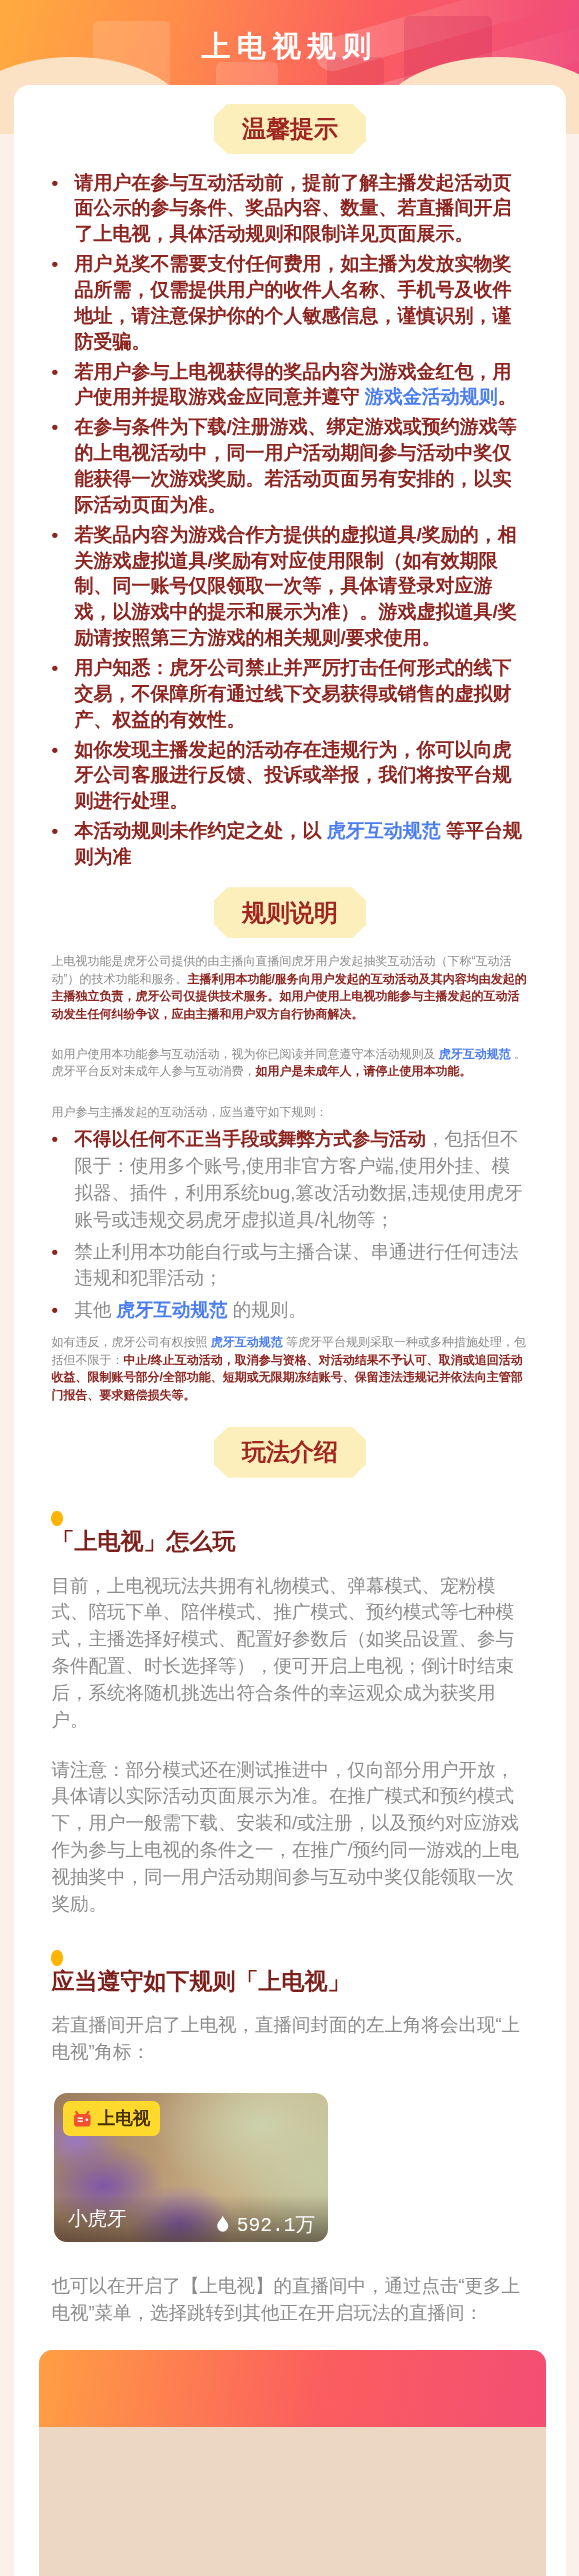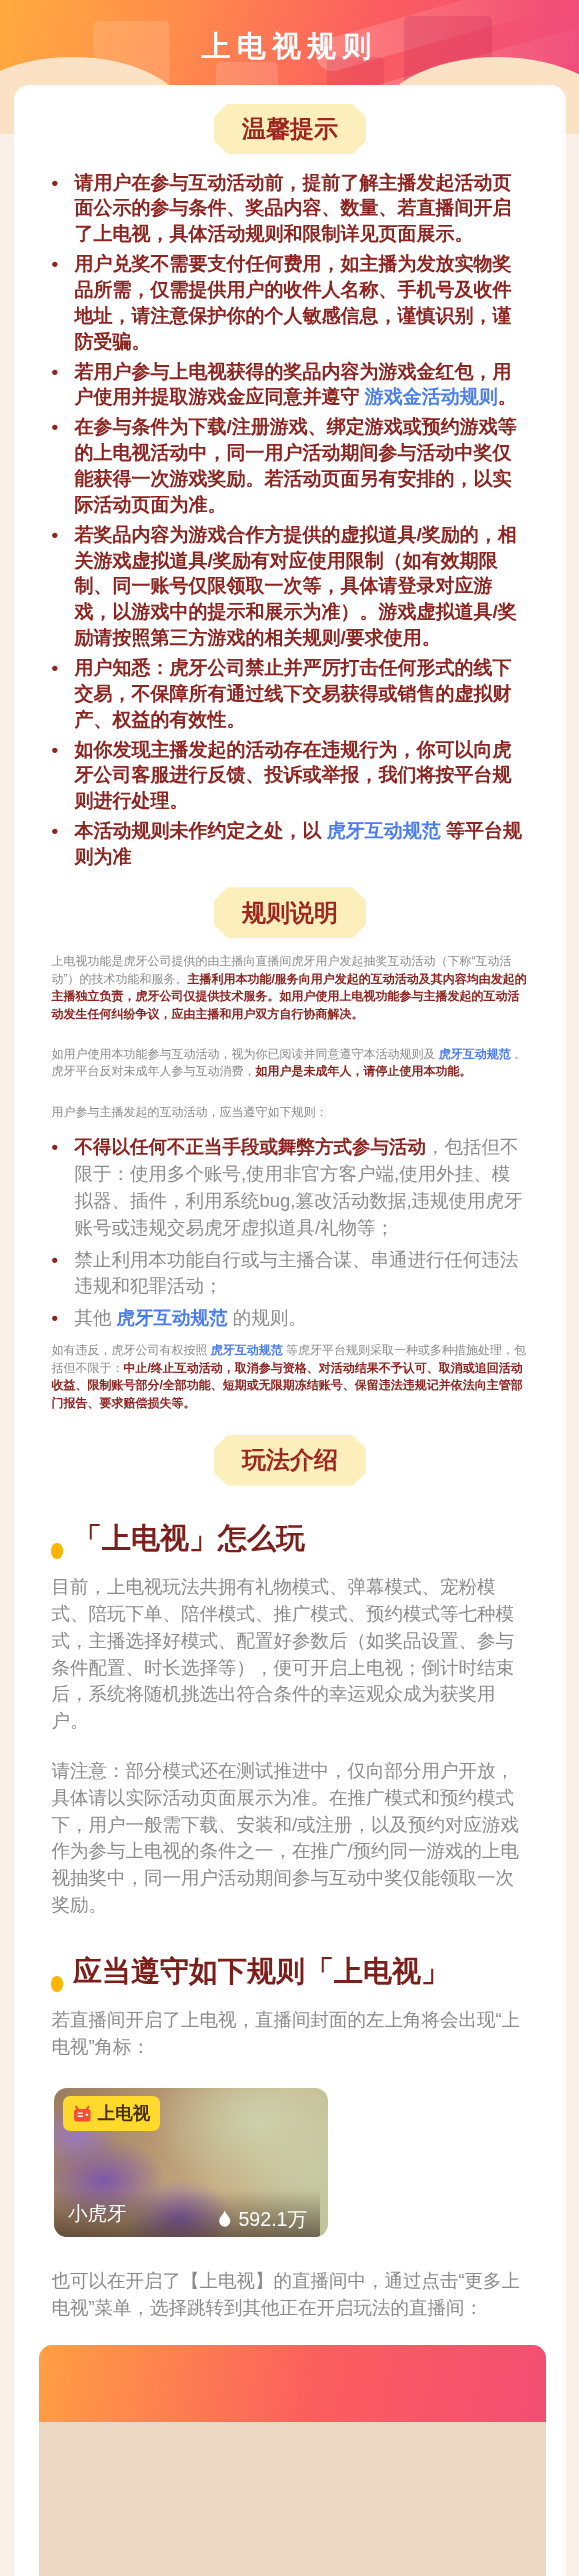--- a/index.html
+++ b/index.html
@@ -40,44 +40,44 @@
   .badge{background:#fcefbc;color:#9f2620;font-size:24px;font-weight:800;padding:9.3px 28px;
     clip-path:polygon(9% 0,91% 0,100% 26%,100% 74%,91% 100%,9% 100%,0 74%,0 26%);}
 
   .tips li{display:flex;list-style:none;color:#8c2420;font-weight:700;font-size:19px;line-height:1.36;margin-bottom:4.1px;}
   .tips .dot{flex:none;width:23px;}
   .lk{color:#4a7df0;font-weight:700;cursor:pointer;}
   .gy{color:#8b8b8b;font-weight:400;}
   .mb{color:#8c2420;font-weight:700;}
 
   .rules p{font-size:12px;line-height:1.45;margin-bottom:23px;color:#8b8b8b;}
-  .rules p.intro{margin-bottom:13px;}
+  .rules p.intro{margin-bottom:5px;}
   .rbul{display:flex;font-size:18.5px;line-height:1.45;color:#8b8b8b;margin-bottom:5.2px;}
   .rbul .dot{flex:none;width:23px;color:#8c2420;font-weight:700;}
   .rules .tail{margin-top:10.3px;}
 
-  .sec-h{display:flex;align-items:flex-end;color:#7c1f1a;font-weight:800;font-size:29px;margin:33px 0 15.5px;}
+  .sec-h{display:flex;align-items:flex-start;color:#7c1f1a;font-weight:800;font-size:23px;margin:33px 0 15.5px;flex-direction:column;}
   .sec-h .hdot{flex:none;width:11.3px;height:15.5px;border-radius:50%;background:#ffb402;margin-right:10.3px;}
   .gp{font-size:18.5px;line-height:1.45;color:#8b8b8b;margin-bottom:23px;}
 
   
   .stream{position:relative;width:274px;height:149px;border-radius:13px;overflow:hidden;margin:27px 0 31px 3.1px;
     background:
       radial-gradient(88px 62px at 18% 62%,#7e57a8 0%,rgba(126,87,168,0) 70%),
       radial-gradient(77px 57px at 46% 88%,#8a63b5 0%,rgba(138,99,181,0) 70%),
       radial-gradient(62px 46px at 8% 32%,#9a77c0 0%,rgba(154,119,192,0) 70%),
       radial-gradient(144px 98px at 76% 22%,#ccd2ac 0%,rgba(204,210,172,0) 78%),
       radial-gradient(113px 82px at 97% 58%,#c6c9a2 0%,rgba(198,201,162,0) 72%),
       linear-gradient(115deg,#9b7b5e 0%,#b99a74 40%,#c9b289 65%,#bfc49b 100%);}
   .tv-badge{position:absolute;top:8.2px;left:8.2px;display:flex;align-items:center;gap:5.2px;
     background:#ffd92b;border-radius:7.2px;padding:5.2px 9.3px;}
   .tv-badge span{color:#463000;font-weight:800;font-size:17.5px;}
-  .stream-bar{position:absolute;left:0;right:8px;bottom:0;height:47px;display:flex;align-items:center;
+  .stream-bar{position:absolute;left:0;right:0;bottom:0;height:47px;display:flex;align-items:center;
     justify-content:space-between;padding:0 13.4px;color:#fff;font-size:19.6px;
-    background:linear-gradient(180deg,rgba(40,25,20,0) 0%,rgba(40,25,20,.55) 100%);}
+    background:linear-gradient(180deg,rgba(40,25,20,0) 0%,rgba(40,25,20,.55) 100%);font-family:Liberation Mono, monospace;}
   .viewers{display:flex;align-items:center;gap:6.2px;margin-top:12px;}
 
   
   .ss2{position:relative;width:507px;height:330px;margin-left:-12.4px;border-radius:13.4px;overflow:hidden;background:#ecd7c2;}
   .ss2hero{position:absolute;left:0;top:0;right:0;height:77px;
     background:linear-gradient(100deg,#ff9f43 0%,#fb5e5e 55%,#f34e74 100%);}
 </style>
 </head>
 <body>
 

